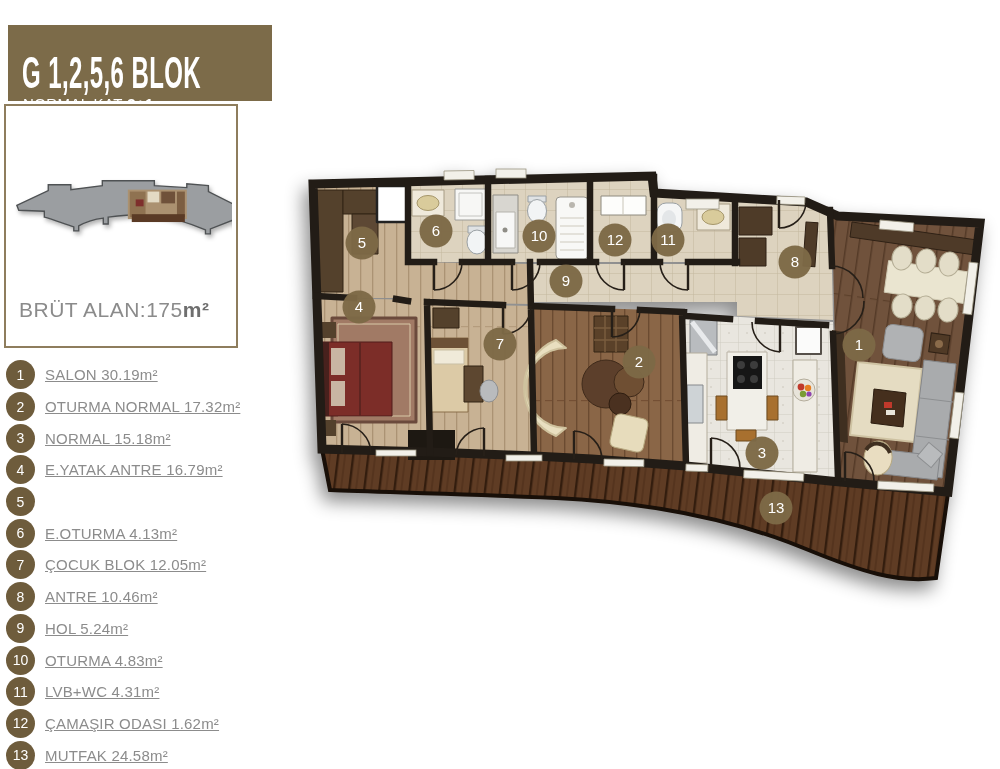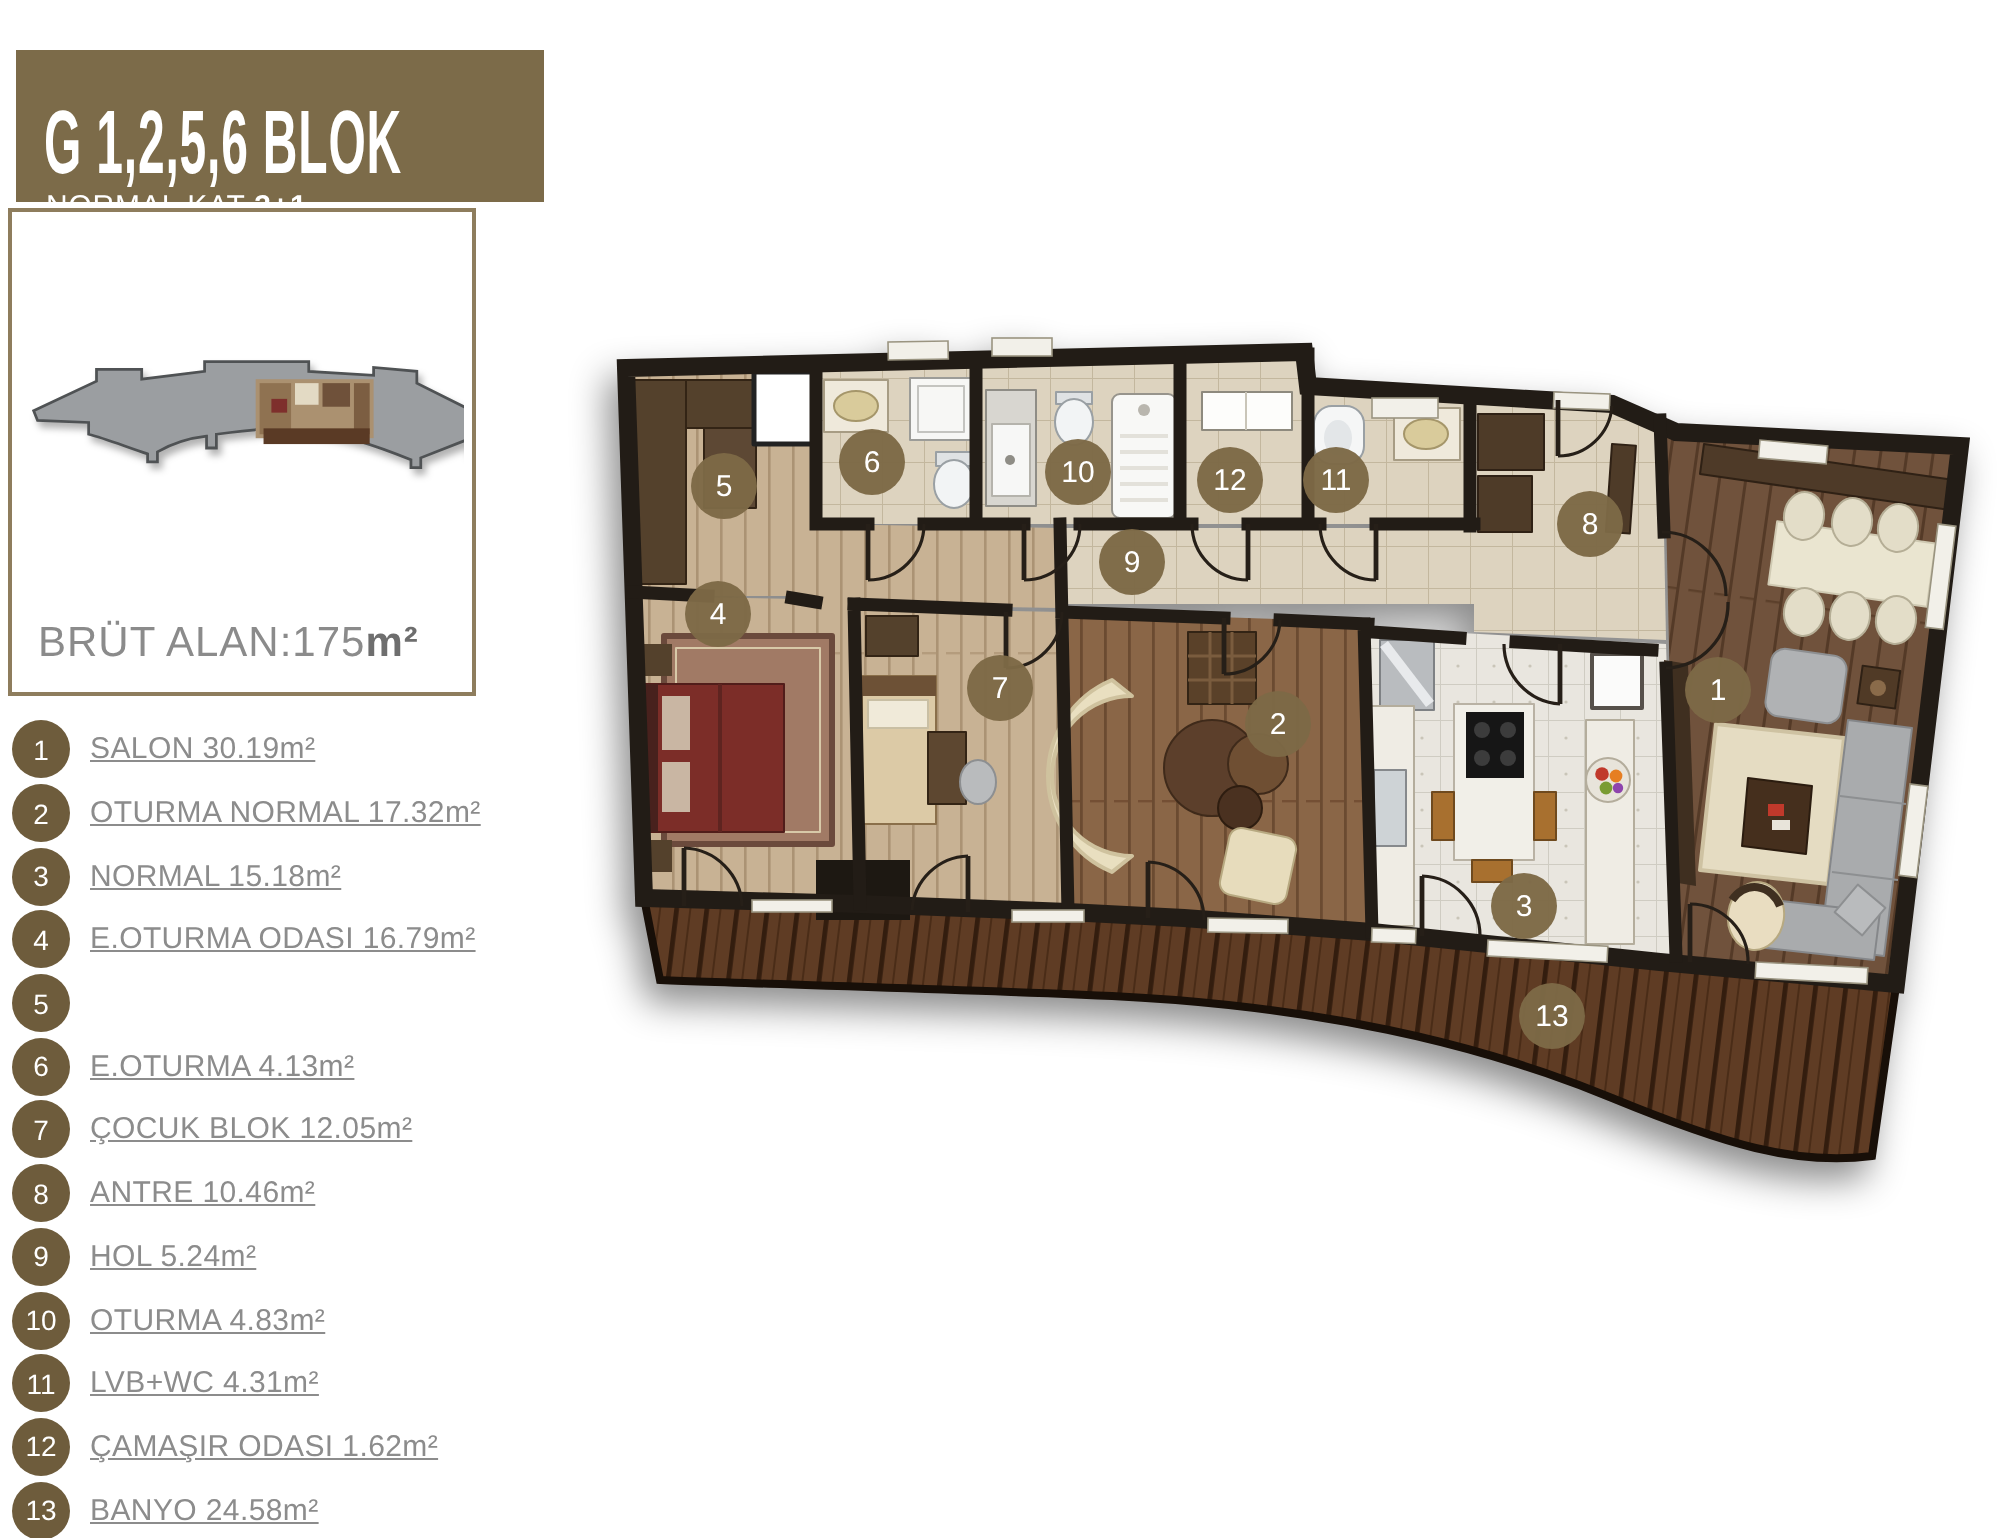--- a/index.html
+++ b/index.html
@@ -10,21 +10,21 @@
        background:var(--header-bg,#7c6b49);padding-left:36px;}
   .hdr-title{position:absolute;left:14px;top:33px;height:30px;line-height:30px;
        color:#fff;font-size:30px;font-weight:bold;letter-spacing:.5px;white-space:nowrap;
        transform:scale(.8,1.5);transform-origin:0 50%;}
   .hdr-sub{position:absolute;left:15px;top:70px;color:#fff;font-size:15px;letter-spacing:.4px;}
   .hdr-sub b{font-weight:bold;}
   
   .panel{position:absolute;left:4px;top:104px;width:230px;height:240px;
        border:2px solid var(--panel-border,#8e7d5d);background:#fff;}
   .panel svg{position:absolute;left:0;top:0;}
-  .brut{position:absolute;left:13px;top:204px;font-size:21px;letter-spacing:.5px;
+  .brut{position:absolute;left:13px;top:192px;font-size:21px;letter-spacing:.5px;
        color:var(--area-text,#8b8b8b);}
   .brut b{font-weight:bold;color:#6e6e6e;}
   
   .legend{position:absolute;left:6px;top:359px;}
   .lrow{height:31.7px;display:flex;align-items:center;}
   .lnum{width:29px;height:29px;border-radius:50%;background:var(--legend-circle,#6e5c3c);
        color:#fff;font-size:14px;display:flex;align-items:center;justify-content:center;
        margin-right:10px;flex:0 0 29px;}
   .ltxt{font-size:15px;color:var(--legend-text,#8c8c8c);letter-spacing:.2px;white-space:nowrap;text-decoration:underline;}
   
@@ -80,21 +80,21 @@
   <div class="lrow">
       <span class="lnum">2</span>
       <span class="ltxt">OTURMA NORMAL 17.32m²</span>
     </div>
   <div class="lrow">
       <span class="lnum">3</span>
       <span class="ltxt">NORMAL 15.18m²</span>
     </div>
   <div class="lrow">
       <span class="lnum">4</span>
-      <span class="ltxt">E.OTURMA ODASI 16.79m²</span>
+      <span class="ltxt">E.YATAK ANTRE 16.79m²</span>
     </div>
   <div class="lrow">
       <span class="lnum">5</span>
     </div>
   <div class="lrow">
       <span class="lnum">6</span>
       <span class="ltxt">E.OTURMA 4.13m²</span>
     </div>
   <div class="lrow">
       <span class="lnum">7</span>
@@ -115,21 +115,21 @@
   <div class="lrow">
       <span class="lnum">11</span>
       <span class="ltxt">LVB+WC 4.31m²</span>
     </div>
   <div class="lrow">
       <span class="lnum">12</span>
       <span class="ltxt">ÇAMAŞIR ODASI 1.62m²</span>
     </div>
   <div class="lrow">
       <span class="lnum">13</span>
-      <span class="ltxt">BANYO 24.58m²</span>
+      <span class="ltxt">MUTFAK 24.58m²</span>
     </div>
 </div>
 
 <svg class="plan" viewBox="300 155 700 460">
   <defs>
     <pattern id="pWoodL" width="12" height="140" patternUnits="userSpaceOnUse">
       <rect width="12" height="140" fill="#c8b294"></rect>
       <rect width="1.3" height="140" fill="#ab9374"></rect>
       <rect x="5" y="46" width="7" height="1.2" fill="#b49c7d"></rect>
     </pattern>

